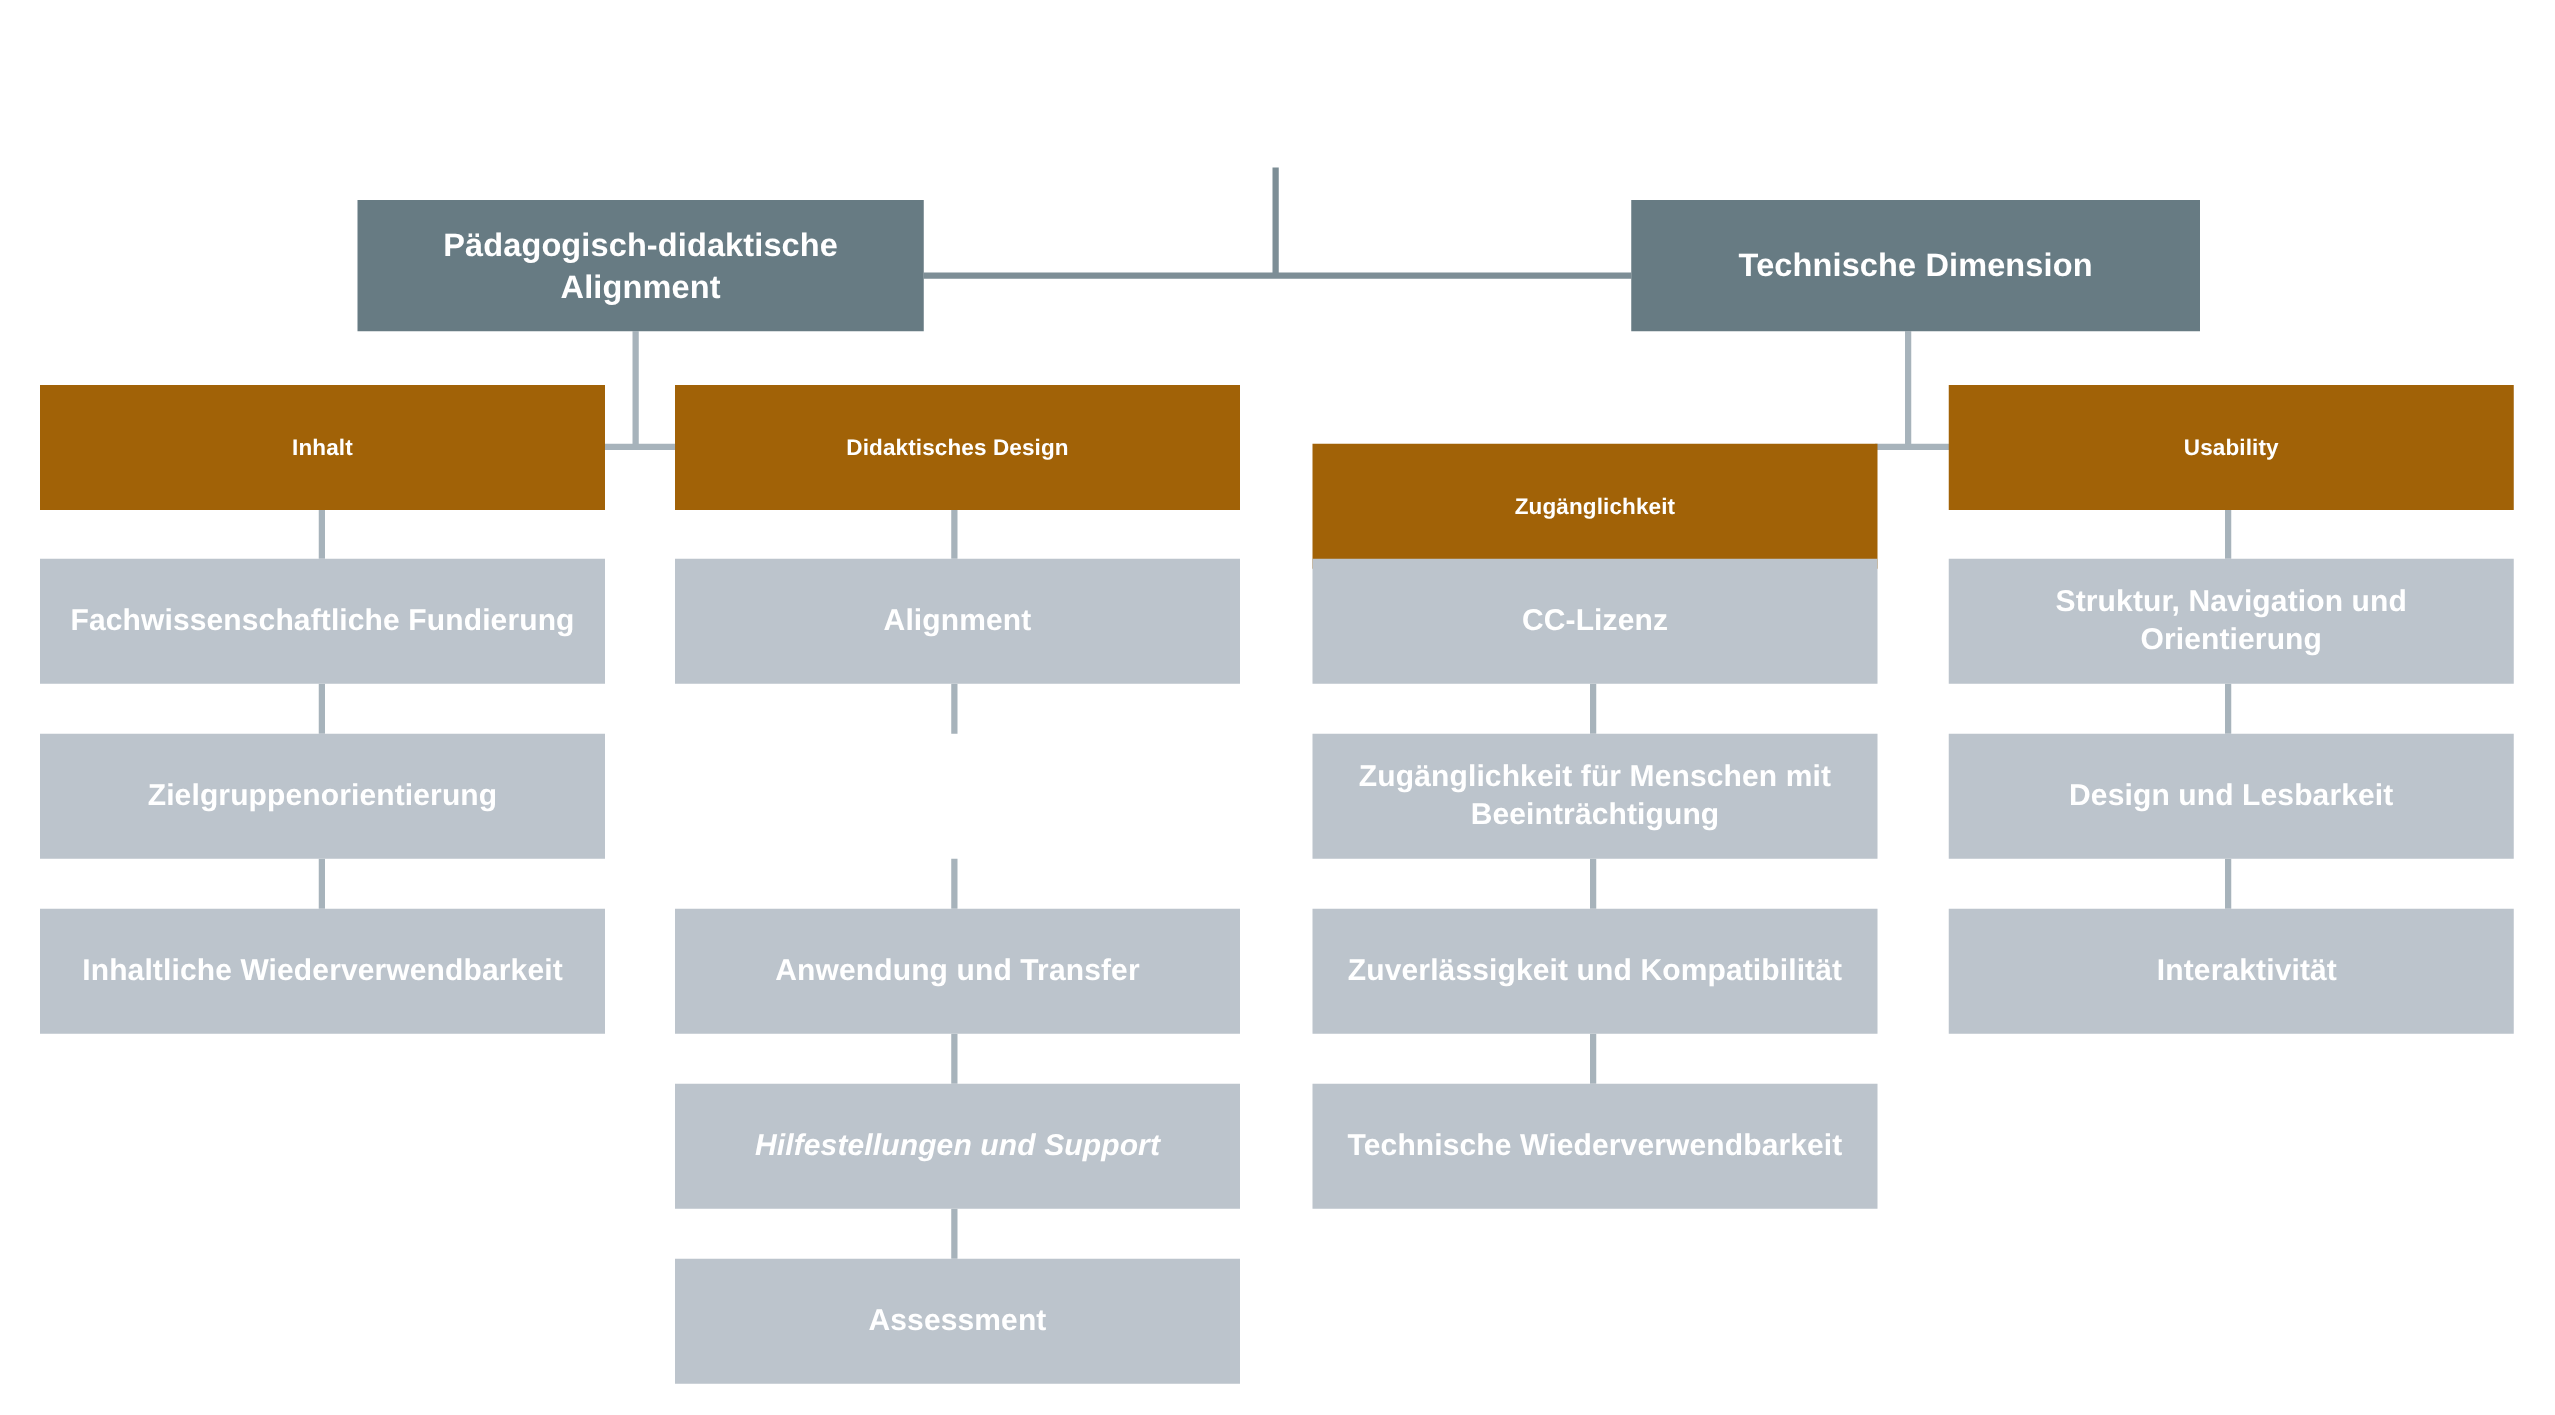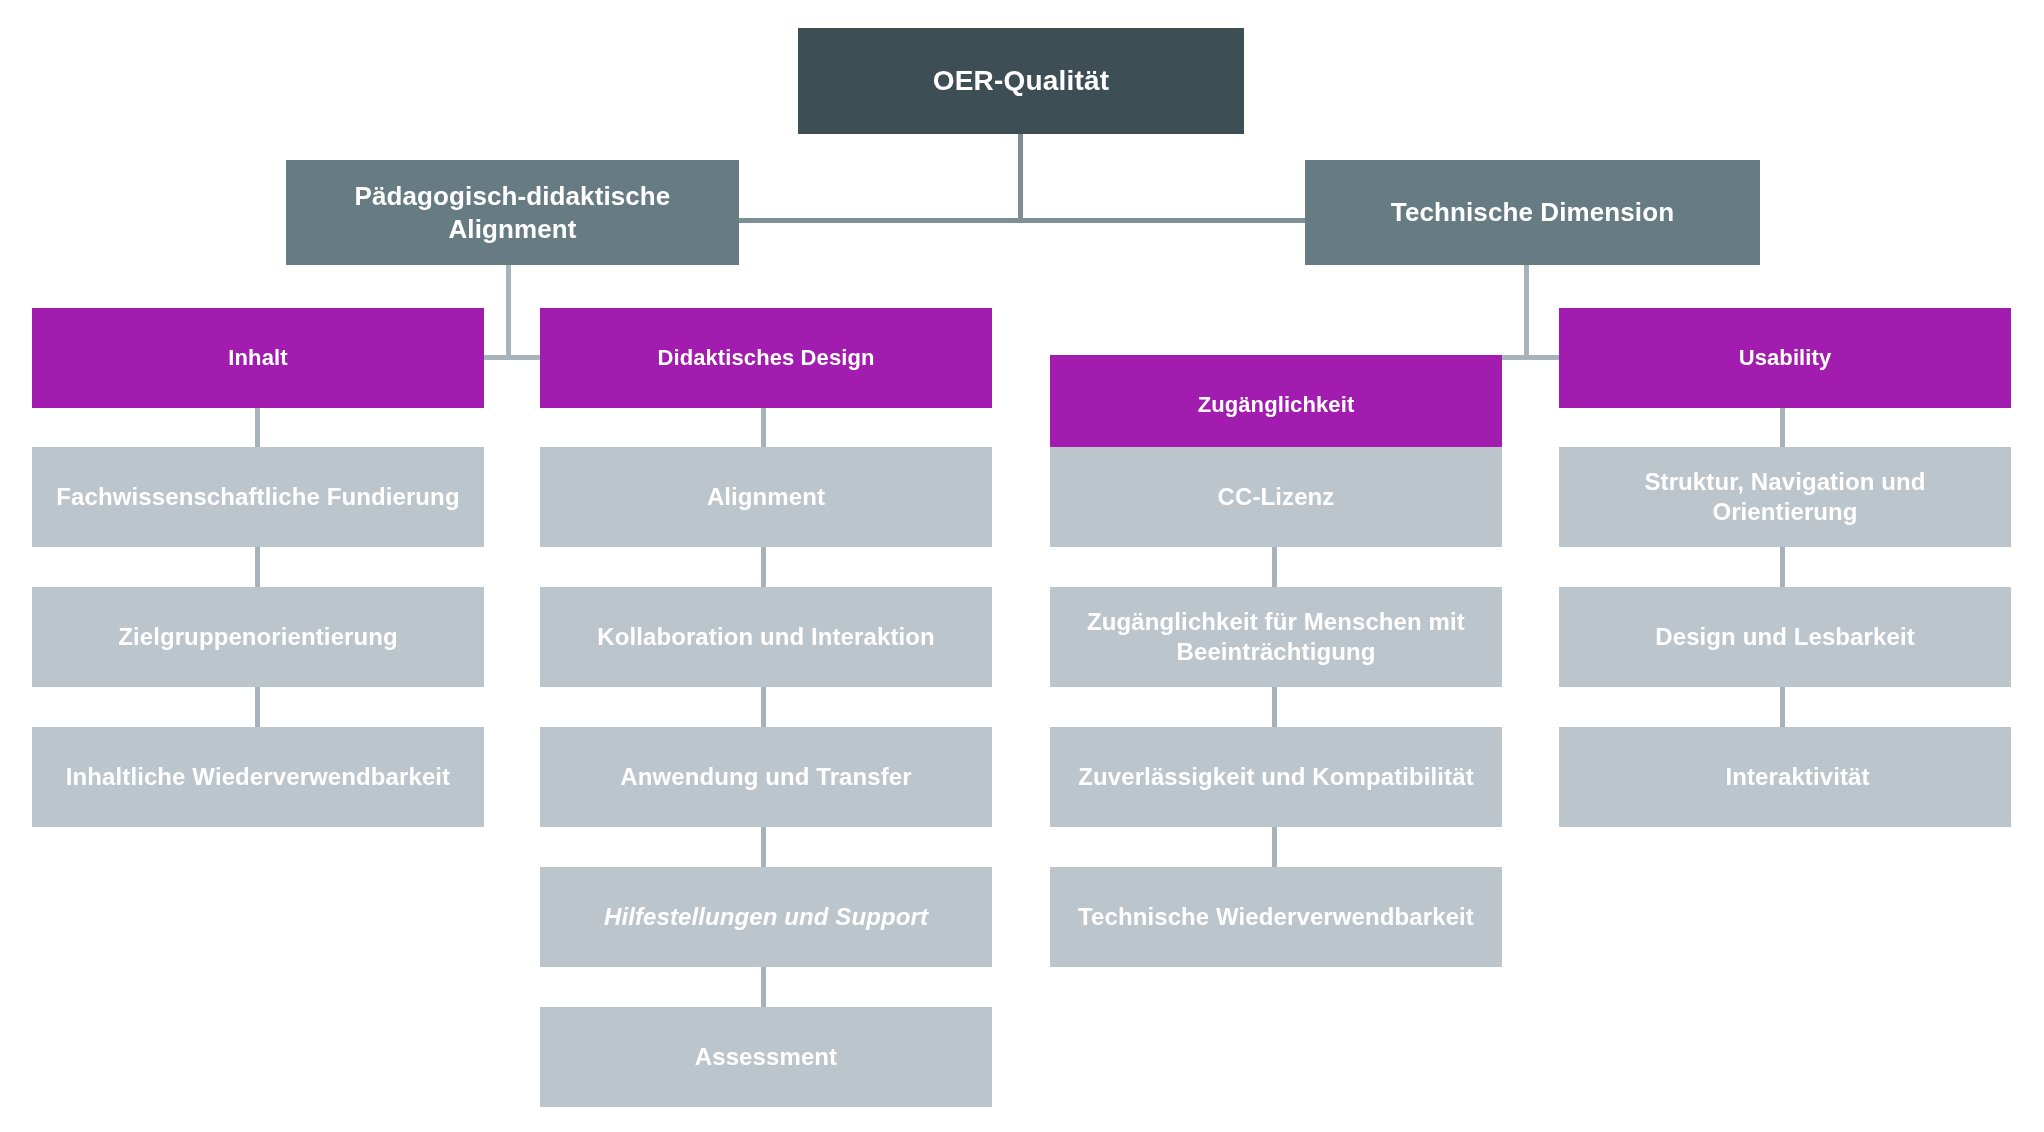--- a/index.html
+++ b/index.html
@@ -35,22 +35,22 @@
     background: #3d4e54;
     font-size: 28px;
     letter-spacing: 0.2px;
   }
   .lvl-dim {
     background: #677b83;
     font-size: 26px;
     letter-spacing: 0.1px;
   }
   .lvl-cat {
-    background: #a21caf;
-    font-size: 22px;
+    background: #a16207;
+    font-size: 18px;
     letter-spacing: 0.1px;
   }
   .lvl-leaf {
     background: #bcc4cc;
     font-size: 24px;
     letter-spacing: 0.1px;
   }
   .conn {
     position: absolute;
     background: #a7b3bb;
@@ -91,21 +91,20 @@
 
   <div class="conn" style="left:1272px; top:407px; width:5px; height:40px;"></div>
   <div class="conn" style="left:1272px; top:547px; width:5px; height:40px;"></div>
   <div class="conn" style="left:1272px; top:687px; width:5px; height:40px;"></div>
   <div class="conn" style="left:1272px; top:827px; width:5px; height:40px;"></div>
 
   <div class="conn" style="left:1780px; top:407px; width:5px; height:40px;"></div>
   <div class="conn" style="left:1780px; top:547px; width:5px; height:40px;"></div>
   <div class="conn" style="left:1780px; top:687px; width:5px; height:40px;"></div>
 
-  <div class="node lvl-root" style="left:798px; top:28px; width:446px; height:106px;">OER-Qualität</div>
 
   <div class="node lvl-dim" style="left:286px; top:160px; width:453px; height:105px;">Pädagogisch-didaktische Alignment</div>
 
   <div class="node lvl-dim" style="left:1305px; top:160px; width:455px; height:105px;">Technische Dimension</div>
 
   <div class="node lvl-cat" style="left:32px; top:308px; width:452px; height:100px;">Inhalt</div>
 
   <div class="node lvl-cat" style="left:540px; top:308px; width:452px; height:100px;">Didaktisches Design</div>
 
   <div class="node lvl-cat" style="left:1050px; top:308px; width:452px; height:100px;margin-top:47px;">Zugänglichkeit</div>
@@ -113,21 +112,20 @@
   <div class="node lvl-cat" style="left:1559px; top:308px; width:452px; height:100px;">Usability</div>
 
   <div class="node lvl-leaf" style="left:32px; top:447px; width:452px; height:100px;">Fachwissenschaftliche Fundierung</div>
 
   <div class="node lvl-leaf" style="left:32px; top:587px; width:452px; height:100px;">Zielgruppenorientierung</div>
 
   <div class="node lvl-leaf" style="left:32px; top:727px; width:452px; height:100px;">Inhaltliche Wiederverwendbarkeit</div>
 
   <div class="node lvl-leaf" style="left:540px; top:447px; width:452px; height:100px;">Alignment</div>
 
-  <div class="node lvl-leaf" style="left:540px; top:587px; width:452px; height:100px;">Kollaboration und Interaktion</div>
 
   <div class="node lvl-leaf" style="left:540px; top:727px; width:452px; height:100px;">Anwendung und Transfer</div>
 
   <div class="node lvl-leaf" style="left:540px; top:867px; width:452px; height:100px;font-style:italic;">Hilfestellungen und Support</div>
 
   <div class="node lvl-leaf" style="left:540px; top:1007px; width:452px; height:100px;">Assessment</div>
 
   <div class="node lvl-leaf" style="left:1050px; top:447px; width:452px; height:100px;">CC-Lizenz</div>
 
   <div class="node lvl-leaf" style="left:1050px; top:587px; width:452px; height:100px;">Zugänglichkeit für Menschen mit Beeinträchtigung</div>

